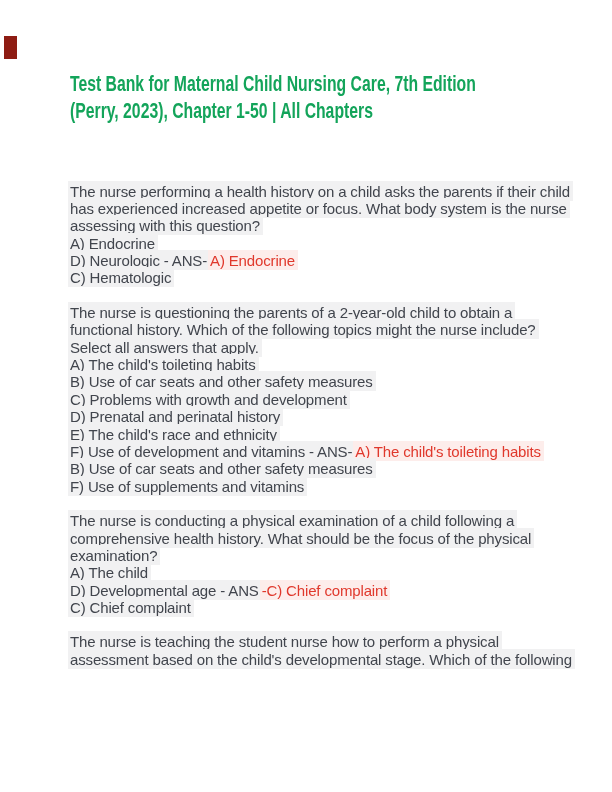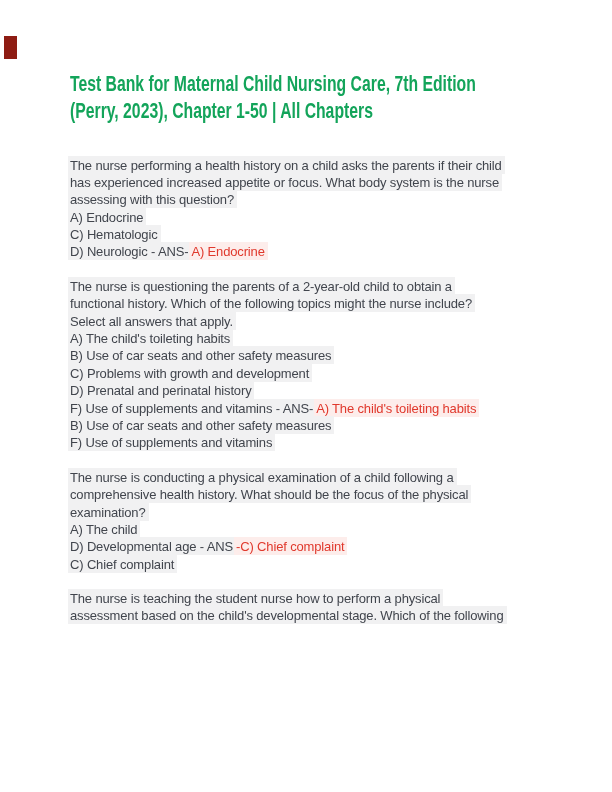--- a/index.html
+++ b/index.html
@@ -22,23 +22,23 @@
     color: var(--title-green, #13a45a);
     font-weight: bold;
     font-size: 22.5px;
     line-height: 26.5px;
     transform: scaleX(0.70);
     transform-origin: 0 0;
     white-space: nowrap;
   }
   .content {
     position: absolute;
-    left: 70px; top: 156px;
+    left: 70px; top: 182px;
     width: 482px;
-    font-size: 13px;
+    font-size: 15px;
     letter-spacing: -0.15px;
   }
   .block { margin: 0 0 17px 0; }
   .line { line-height: 17.4px; height: 17.4px; white-space: nowrap; }
   .seg { padding: 1.5px 3px 1.5px 2px; margin-left: -2px; }
   .seg-normal {
     color: var(--body-text, #41454d);
     background: var(--highlight-gray, #f1f1f2);
   }
   .seg-answer {
@@ -55,32 +55,33 @@
   <div>Test Bank for Maternal Child Nursing Care, 7th Edition</div>
   <div>(Perry, 2023), Chapter 1-50 | All Chapters</div>
 </div>
 
 <div class="content">
     <div class="block">
       <div class="line"><span class="seg seg-normal">The nurse performing a health history on a child asks the parents if their child</span></div>
       <div class="line"><span class="seg seg-normal">has experienced increased appetite or focus. What body system is the nurse</span></div>
       <div class="line"><span class="seg seg-normal">assessing with this question?</span></div>
       <div class="line"><span class="seg seg-normal">A) Endocrine</span></div>
+      <div class="line"><span class="seg seg-normal">D) Neurologic - ANS-</span><span class="seg seg-answer">A) Endocrine</span></div>
       <div class="line"><span class="seg seg-normal">C) Hematologic</span></div>
-      <div class="line"><span class="seg seg-normal">D) Neurologic - ANS-</span><span class="seg seg-answer">A) Endocrine</span></div>
     </div>
     <div class="block">
       <div class="line"><span class="seg seg-normal">The nurse is questioning the parents of a 2-year-old child to obtain a</span></div>
       <div class="line"><span class="seg seg-normal">functional history. Which of the following topics might the nurse include?</span></div>
       <div class="line"><span class="seg seg-normal">Select all answers that apply.</span></div>
       <div class="line"><span class="seg seg-normal">A) The child's toileting habits</span></div>
       <div class="line"><span class="seg seg-normal">B) Use of car seats and other safety measures</span></div>
       <div class="line"><span class="seg seg-normal">C) Problems with growth and development</span></div>
       <div class="line"><span class="seg seg-normal">D) Prenatal and perinatal history</span></div>
-      <div class="line"><span class="seg seg-normal">F) Use of supplements and vitamins - ANS-</span><span class="seg seg-answer">A) The child's toileting habits</span></div>
+      <div class="line"><span class="seg seg-normal">E) The child's race and ethnicity</span></div>
+      <div class="line"><span class="seg seg-normal">F) Use of development and vitamins - ANS-</span><span class="seg seg-answer">A) The child's toileting habits</span></div>
       <div class="line"><span class="seg seg-normal">B) Use of car seats and other safety measures</span></div>
       <div class="line"><span class="seg seg-normal">F) Use of supplements and vitamins</span></div>
     </div>
     <div class="block">
       <div class="line"><span class="seg seg-normal">The nurse is conducting a physical examination of a child following a</span></div>
       <div class="line"><span class="seg seg-normal">comprehensive health history. What should be the focus of the physical</span></div>
       <div class="line"><span class="seg seg-normal">examination?</span></div>
       <div class="line"><span class="seg seg-normal">A) The child</span></div>
       <div class="line"><span class="seg seg-normal">D) Developmental age - ANS</span><span class="seg seg-answer">-C) Chief complaint</span></div>
       <div class="line"><span class="seg seg-normal">C) Chief complaint</span></div>

